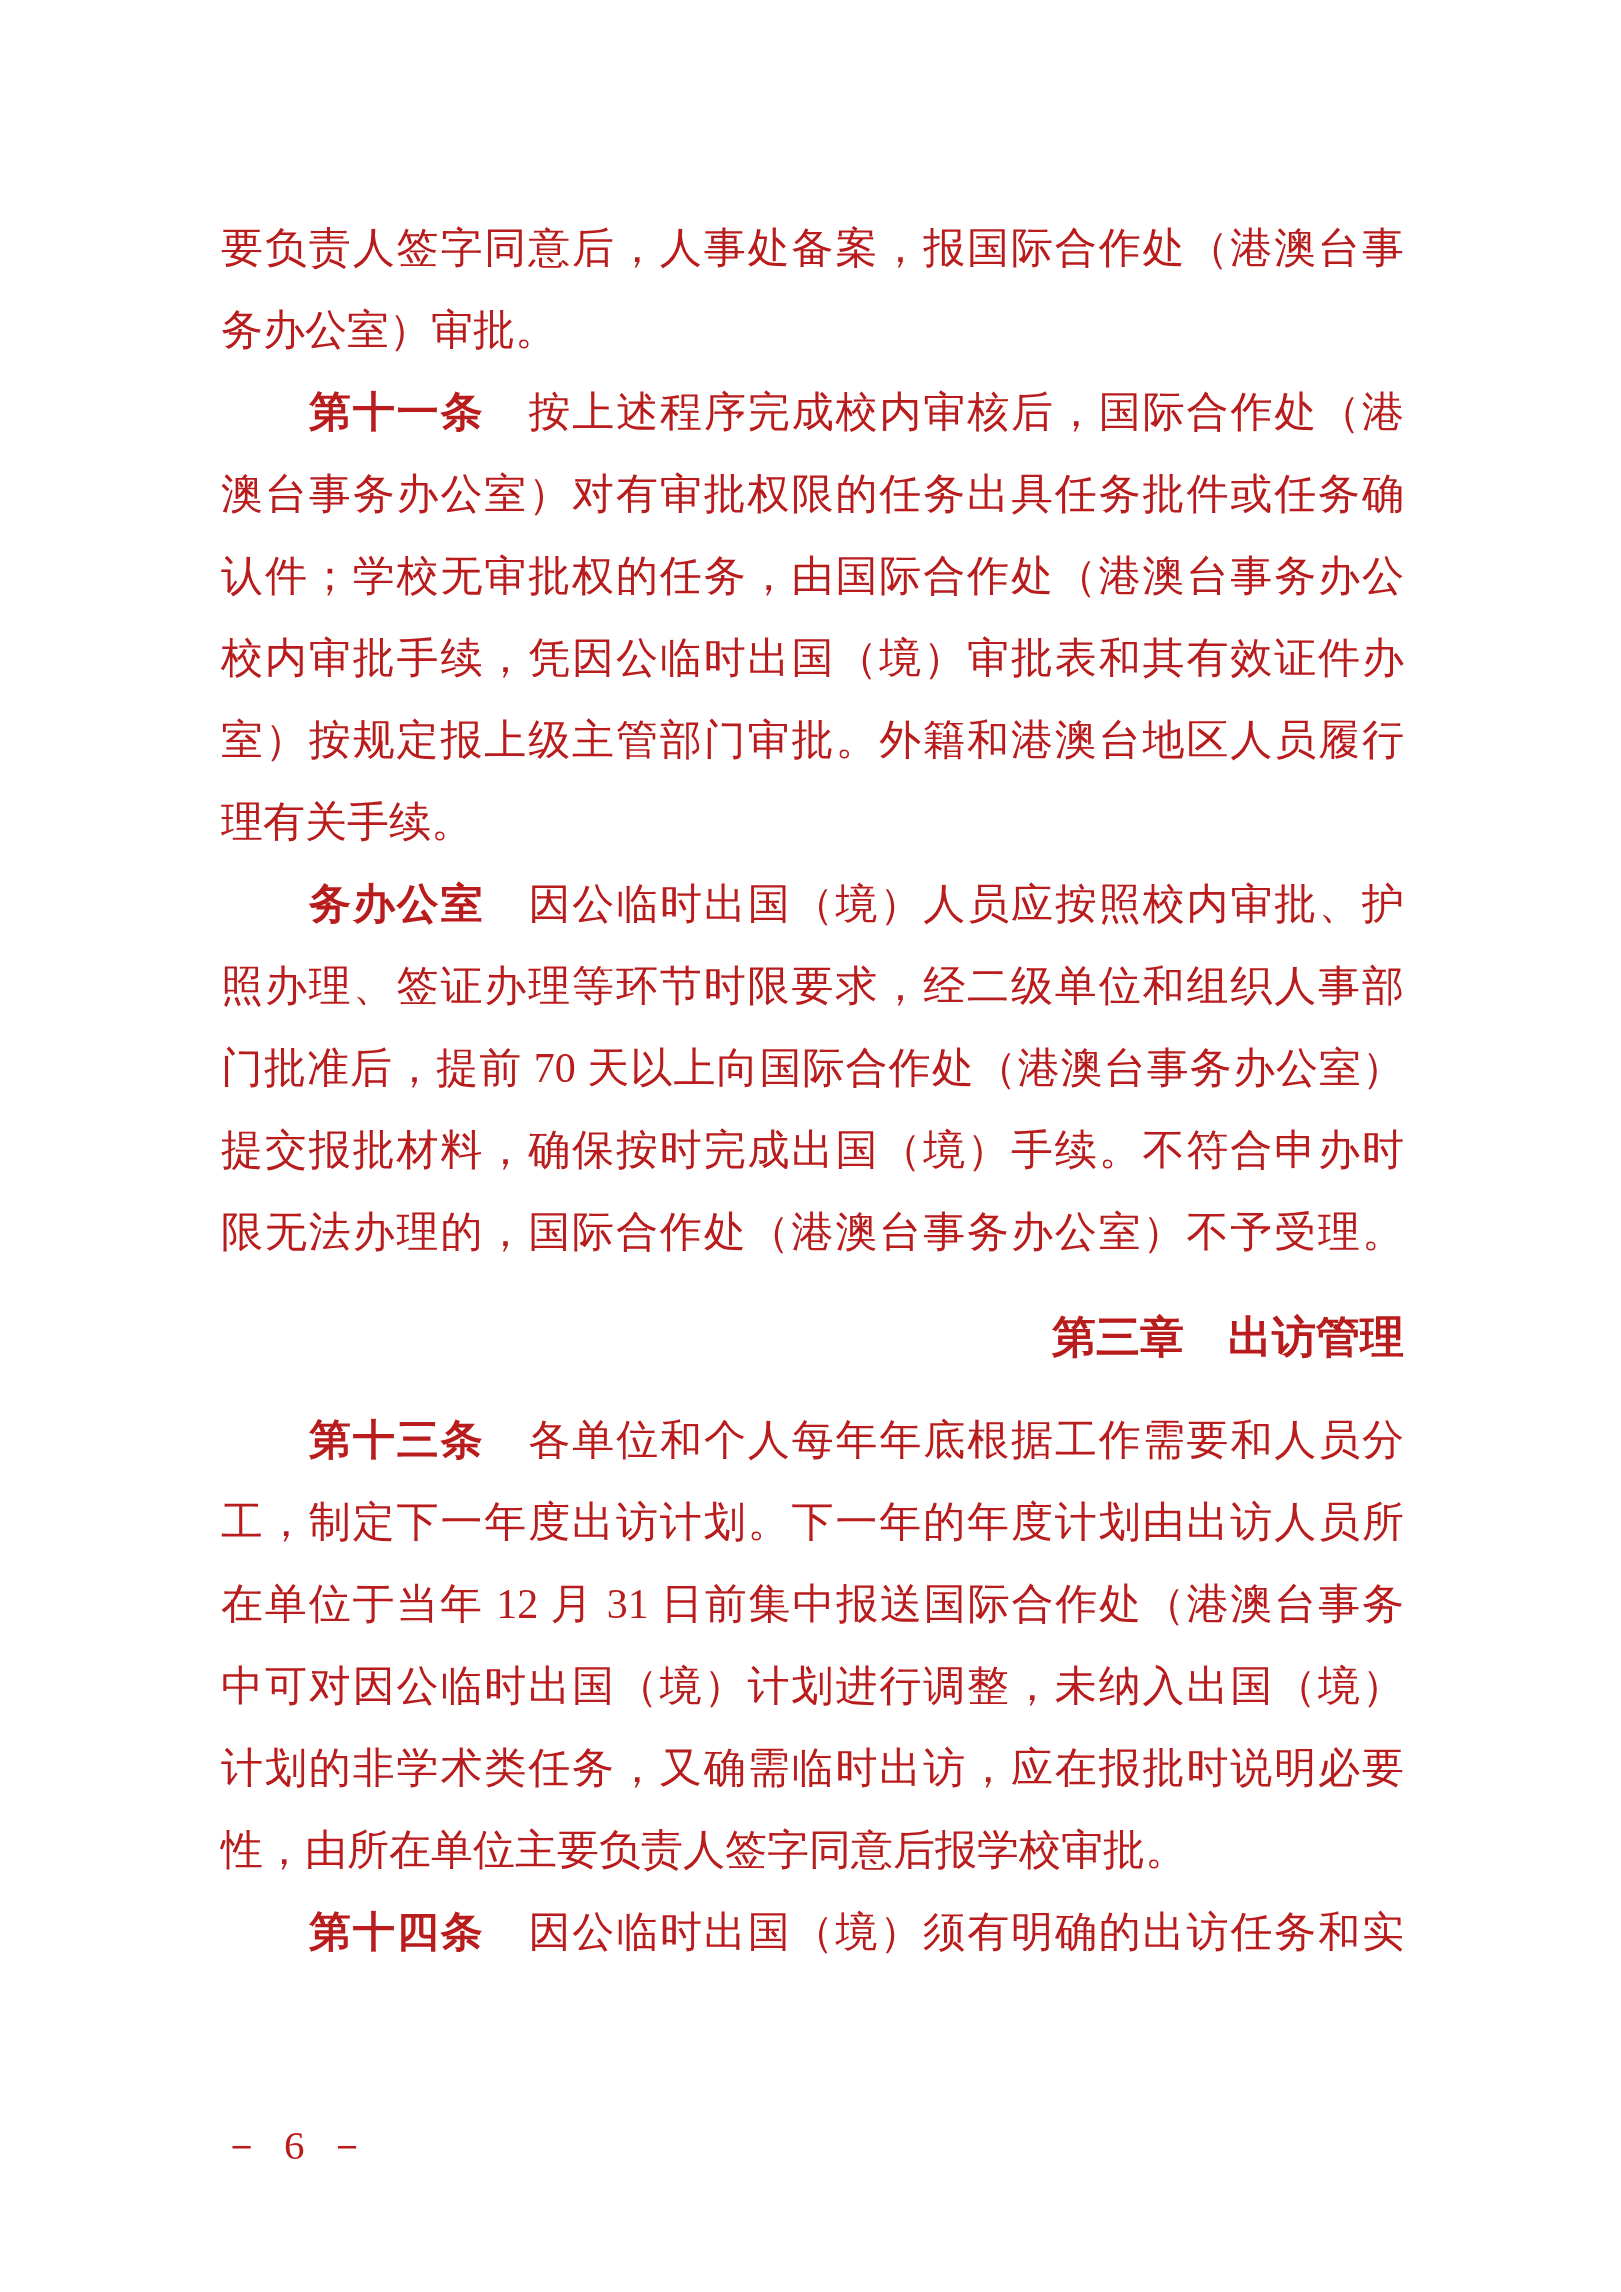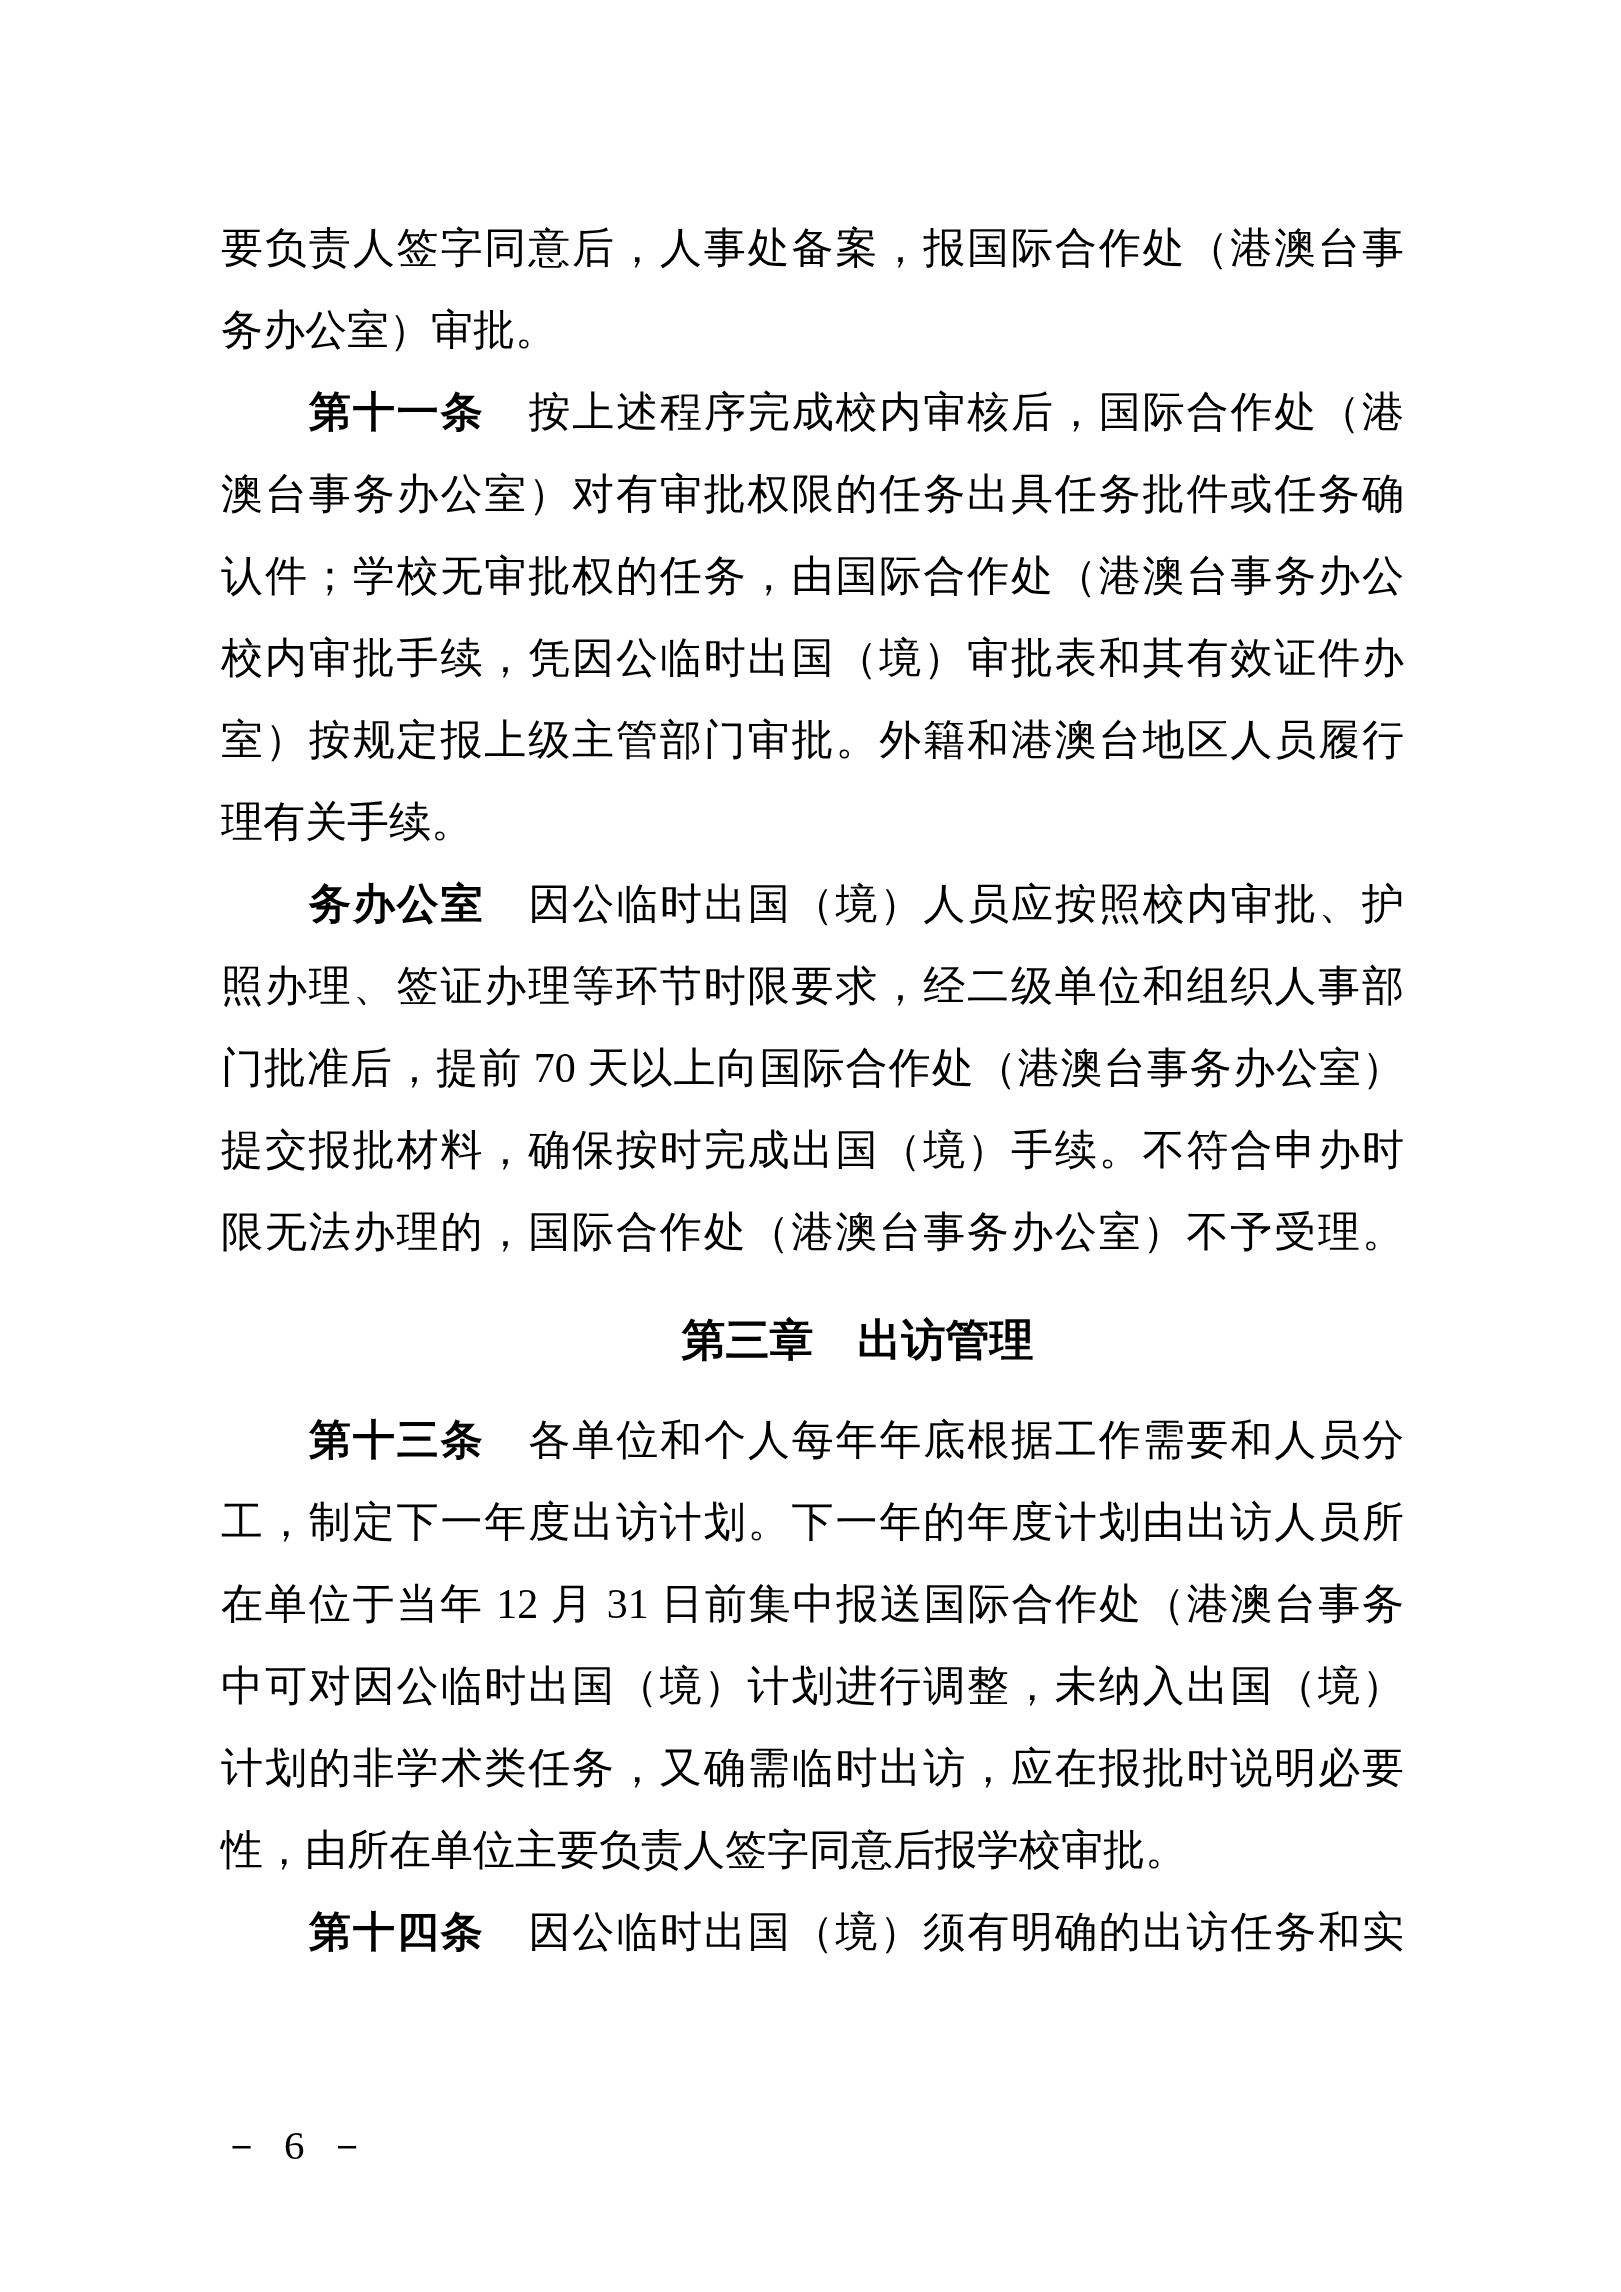--- a/index.html
+++ b/index.html
@@ -5,21 +5,21 @@
   html, body {
     margin: 0;
     padding: 0;
     background: #ffffff;
   }
   .page {
     position: relative;
     width: 1621px;
     height: 2193px;
     background: #ffffff;
-    color: #000000;
+    color: #b91c1c;
     font-family: "Liberation Serif", "DejaVu Serif", serif;
     overflow: hidden;
   }
   .content {
     position: absolute;
     left: 221px;
     top: 207px;
     width: 1183px;
   }
   .line {
@@ -41,23 +41,24 @@
   .term {
     font-weight: 700;
   }
   .chapter-heading {
     height: 81px;
     line-height: 81px;
     margin-top: 27.4px;
     margin-bottom: 17.6px;
     font-size: 44px;
     font-weight: 700;
-    text-align: center;
+    text-align: right;
     text-indent: 90px;
     white-space: nowrap;
+    font-family: Liberation Mono, monospace;
   }
   .page-number {
     position: absolute;
     left: 221px;
     top: 2124px;
     height: 43px;
     line-height: 43px;
     font-size: 41px;
     letter-spacing: 5.9px;
     white-space: nowrap;

